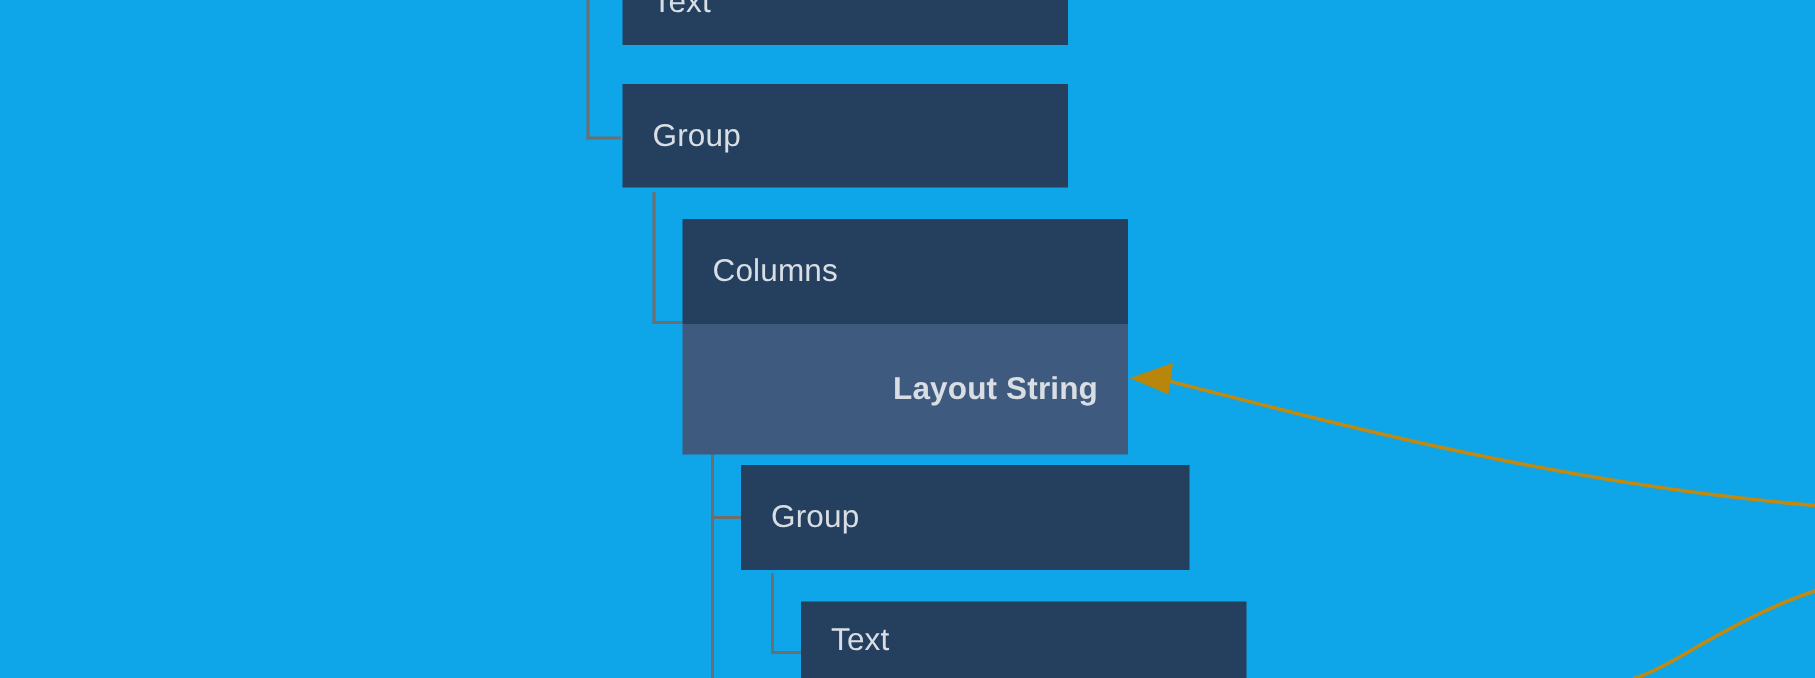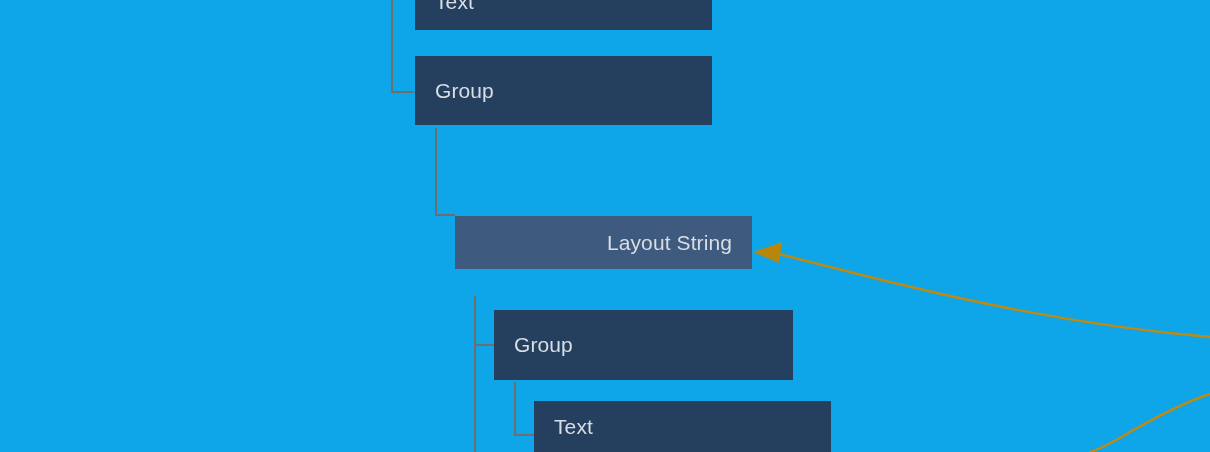--- a/index.html
+++ b/index.html
@@ -85,22 +85,25 @@
   <div class="conn h" style="left:514px; top:434px; width:20px;"></div>
 
   <div class="node dark align-left" style="left:415px; top:-26px; width:297px; height:56px;">
     <span class="label">Text</span>
   </div>
 
   <div class="node dark align-left" style="left:415px; top:56px; width:297px; height:69px;">
     <span class="label">Group</span>
   </div>
 
+  <div class="node dark align-left" style="left:455px; top:146px; width:297px; height:70px;">
+    <span class="label">Columns</span>
+  </div>
 
-  <div class="node light align-right" style="left:455px; top:216px; width:297px; height:53px;">
+  <div class="node light align-right" style="left:455px; top:216px; width:297px; height:87px;font-weight:bold;">
     <span class="label">Layout String</span>
   </div>
 
   <div class="node dark align-left" style="left:494px; top:310px; width:299px; height:70px;">
     <span class="label">Group</span>
   </div>
 
   <div class="node dark align-left" style="left:534px; top:401px; width:297px; height:51px;">
     <span class="label">Text</span>
   </div>

